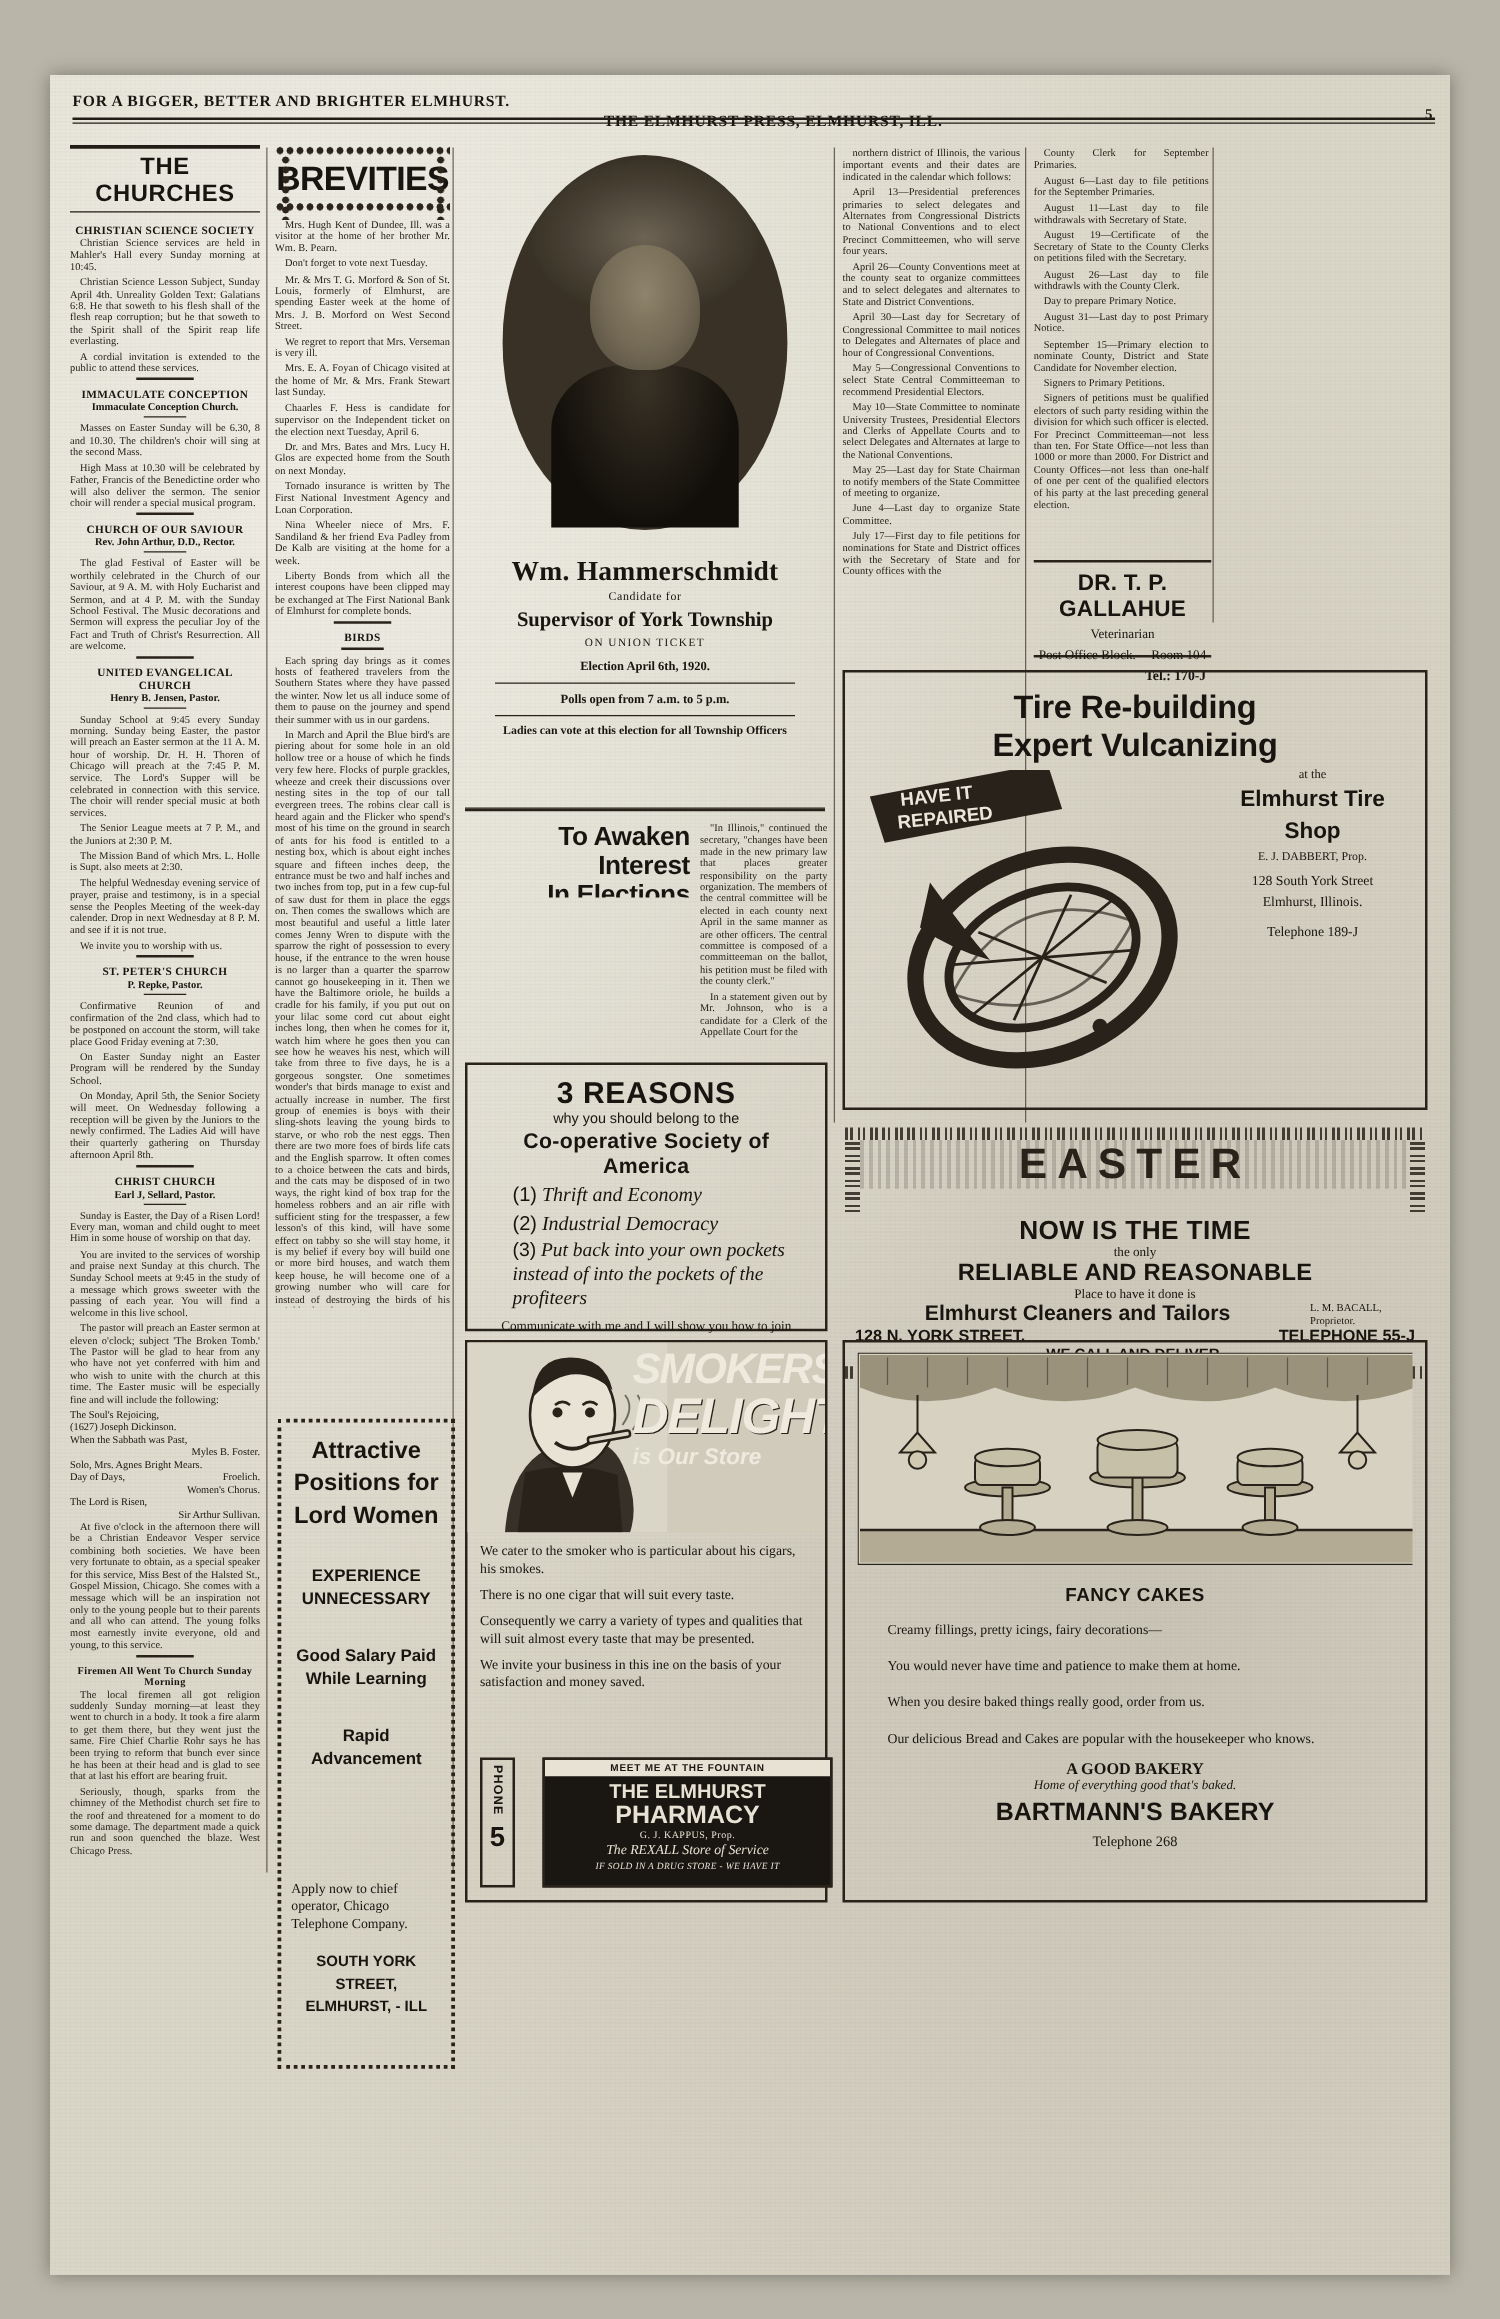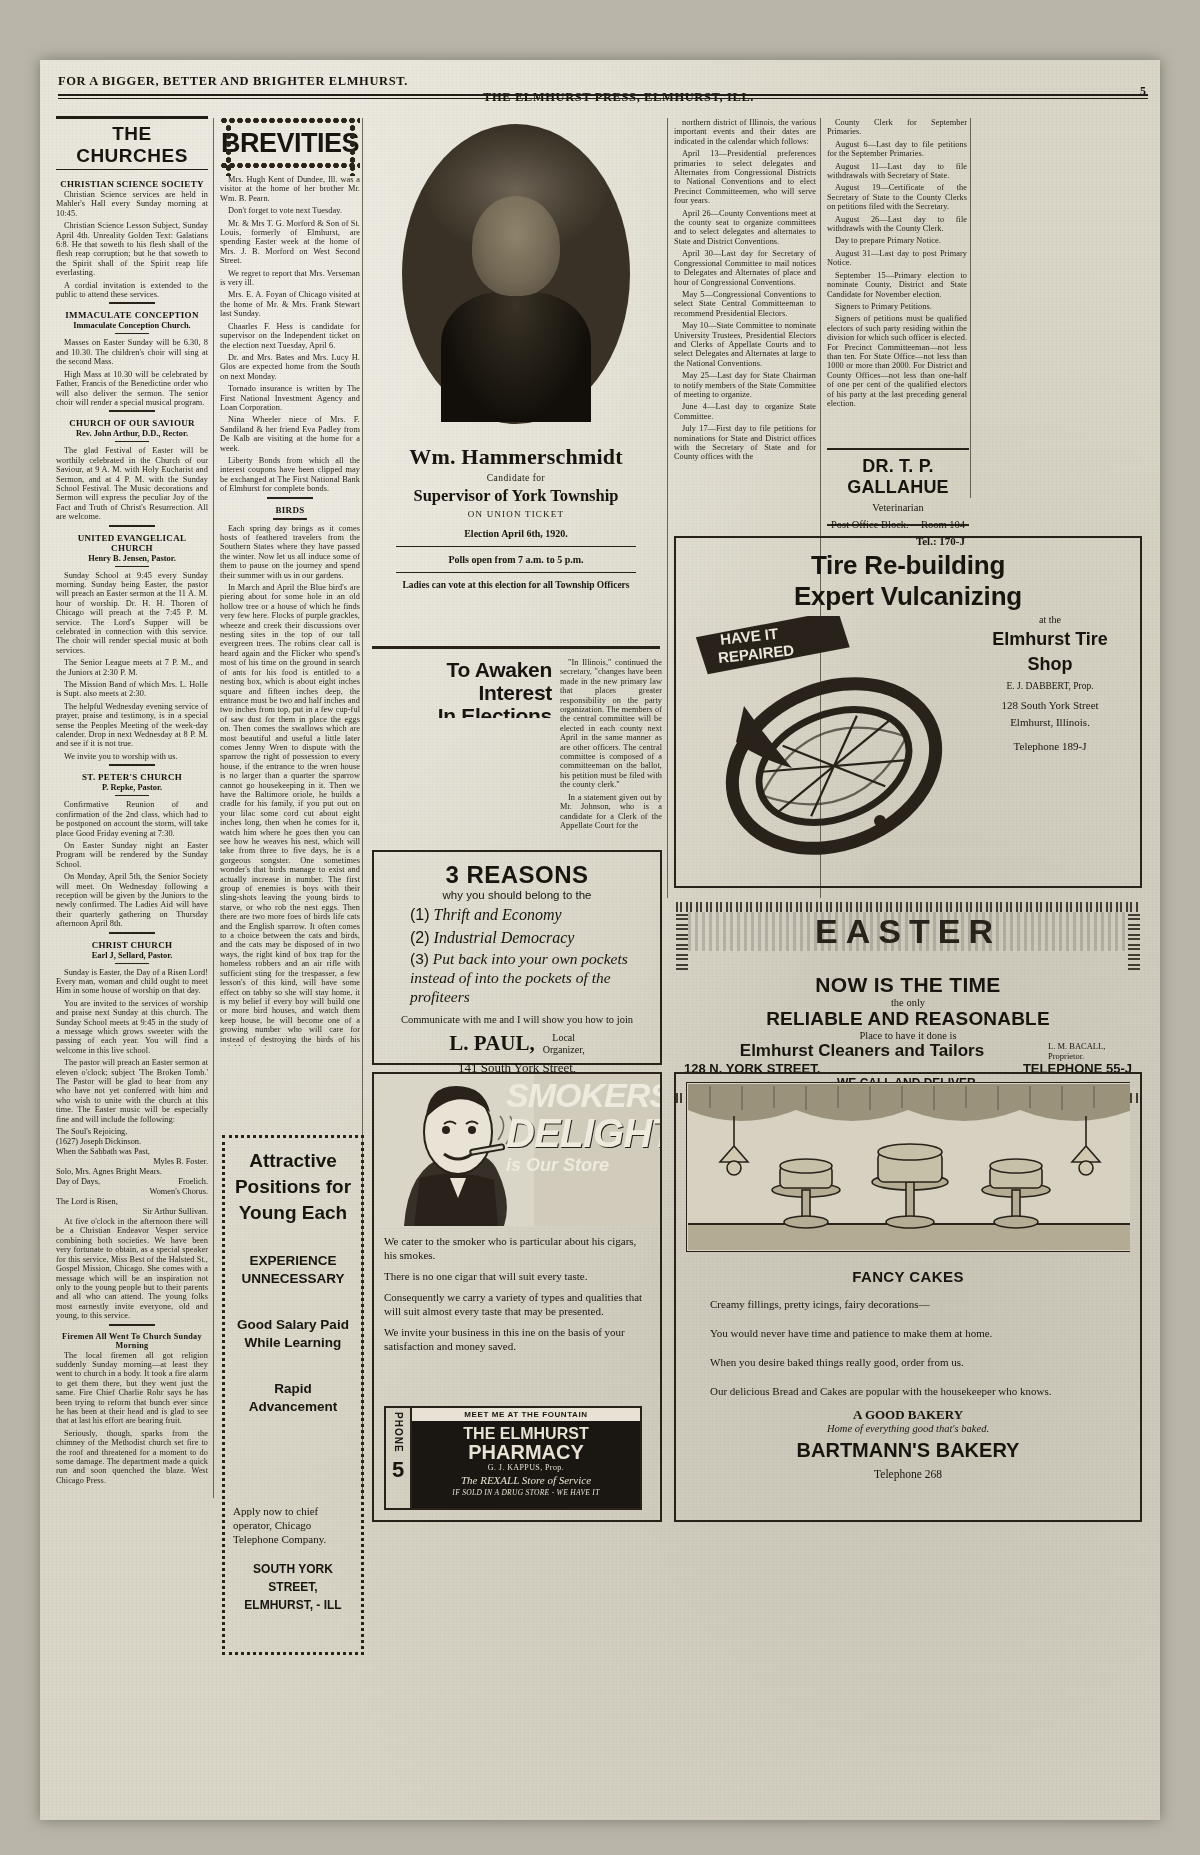--- a/index.html
+++ b/index.html
@@ -325,20 +325,21 @@
 
   </div>
   <div class="col" style="left:520px; top:598px; width:102px; height:180px;">
     <p class="bt">"In Illinois," continued the secretary, "changes have been made in the new primary law that places greater responsibility on the party organization. The members of the central committee will be elected in each county next April in the same manner as are other officers. The central committee is composed of a committeeman on the ballot, his petition must be filed with the county clerk."</p>
     <p class="bt">In a statement given out by Mr. Johnson, who is a candidate for a Clerk of the Appellate Court for the</p>
   </div>
 
   <div class="adbox" style="left:332px; top:790px; width:290px; height:215px; padding:9px 10px;">
     <div class="reasons-h">3 REASONS</div>
     <div class="reasons-s">why you should belong to the</div>
+    <div class="reasons-c">Co-operative Society of America</div>
     <div class="reason-li">
       <b>(1)</b>
       <span>Thrift and Economy</span>
     </div>
     <div class="reason-li">
       <b>(2)</b>
       <span>Industrial Democracy</span>
     </div>
     <div class="reason-run">
       <b style="font-style:normal;font-family:'Liberation Sans',sans-serif;font-weight:normal;">(3)</b>
@@ -457,21 +458,21 @@
       <span class="cl-line">TELEPHONE 55-J</span>
     </div>
     <div style="text-align:center;font-family:'Liberation Sans',sans-serif;font-weight:bold;font-size:12px;">WE CALL AND DELIVER.</div>
     <div class="greek" style="margin-top:3px;"></div>
   </div>
 
   <div style="position:absolute;left:182px;top:1075px;width:142px;height:520px;
               border:3px dotted #2a241c;padding:10px 8px;">
     <div class="attr-h">Attractive</div>
     <div class="attr-h">Positions for</div>
-    <div class="attr-h">Young Each</div>
+    <div class="attr-h">Lord Women</div>
     <div class="attr-s" style="margin-top:26px;">EXPERIENCE</div>
     <div class="attr-s">UNNECESSARY</div>
     <div class="attr-s" style="margin-top:28px;">Good Salary Paid</div>
     <div class="attr-s">While Learning</div>
     <div class="attr-s" style="margin-top:28px;">Rapid Advancement</div>
     <div class="attr-p" style="margin-top:88px;">Apply now to chief operator, Chicago Telephone Company.</div>
     <div class="attr-s" style="margin-top:14px;font-size:12px;">SOUTH YORK STREET,</div>
     <div class="attr-s" style="font-size:12px;">ELMHURST,  -   ILL</div>
   </div>
 
@@ -498,21 +499,21 @@
         <div class="smokers-d" style="font-size:18px;line-height:22px;">is Our Store</div>
       </div>
     </div>
     <div style="padding:8px 10px 0;">
       <p style="font-size:11px;line-height:14px;margin:0 0 7px;">We cater to the smoker who is particular about his cigars, his smokes.</p>
       <p style="font-size:11px;line-height:14px;margin:0 0 7px;">There is no one cigar that will suit every taste.</p>
       <p style="font-size:11px;line-height:14px;margin:0 0 7px;">Consequently we carry a variety of types and qualities that will suit almost every taste that may be presented.</p>
       <p style="font-size:11px;line-height:14px;margin:0 0 4px;">We invite your business in this ine on the basis of your satisfaction and money saved.</p>
     </div>
 
-    <div class="pharm-box" style="left:36px; bottom:10px; width:232px; height:104px; position:absolute;">
+    <div class="pharm-box" style="left:60px; bottom:10px; width:232px; height:104px; position:absolute;">
       <div style="background:#e5e0d2;color:#1c1813;text-align:center;font-size:8px;
                   font-family:'Liberation Sans',sans-serif;font-weight:bold;letter-spacing:.6px;padding:2px 0;">MEET ME AT THE FOUNTAIN</div>
       <div style="text-align:center;font-family:'Liberation Sans',sans-serif;font-weight:bold;
                   font-size:16px;line-height:17px;margin-top:4px;">THE ELMHURST</div>
       <div style="text-align:center;font-family:'Liberation Sans',sans-serif;font-weight:bold;
                   font-size:20px;line-height:21px;">PHARMACY</div>
       <div style="text-align:center;font-size:8px;letter-spacing:.4px;">G. J. KAPPUS, Prop.</div>
       <div style="text-align:center;font-size:11px;font-style:italic;margin-top:2px;">The REXALL Store of Service</div>
       <div style="text-align:center;font-size:7.5px;font-style:italic;letter-spacing:.3px;margin-top:2px;">IF SOLD IN A DRUG STORE - WE HAVE IT</div>
     </div>

